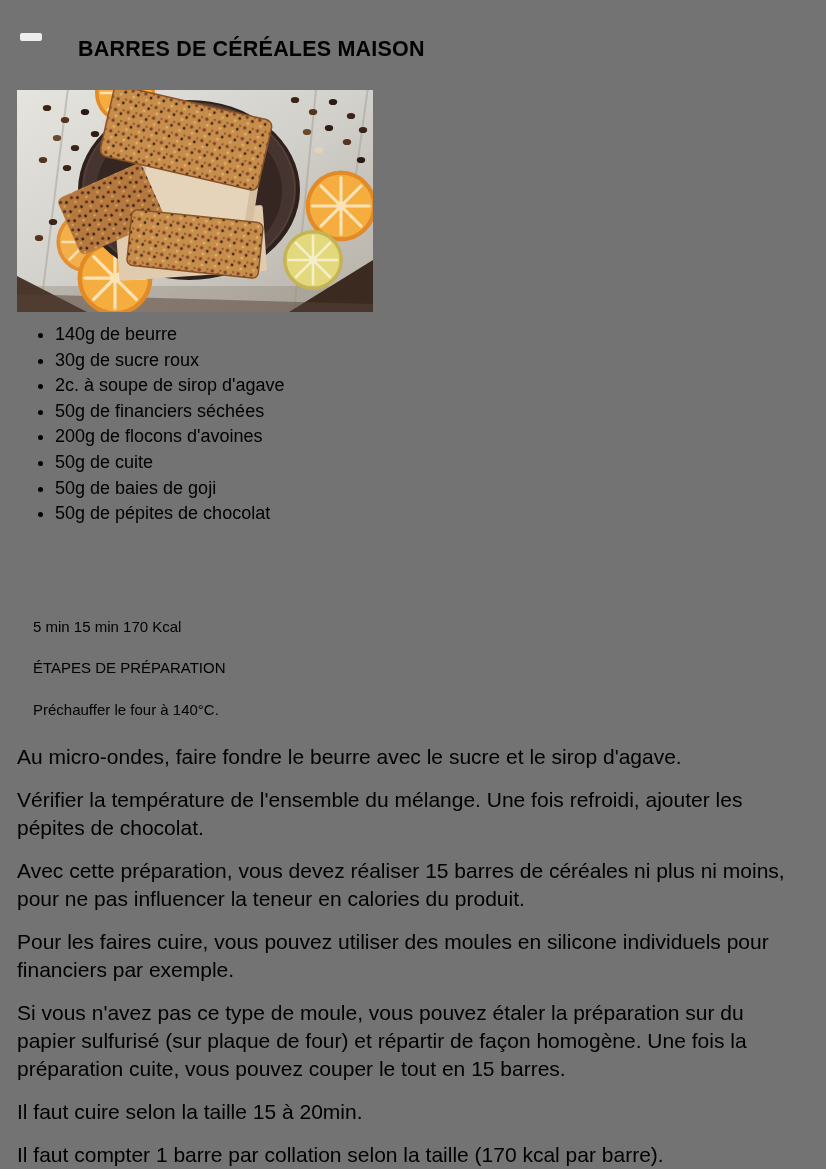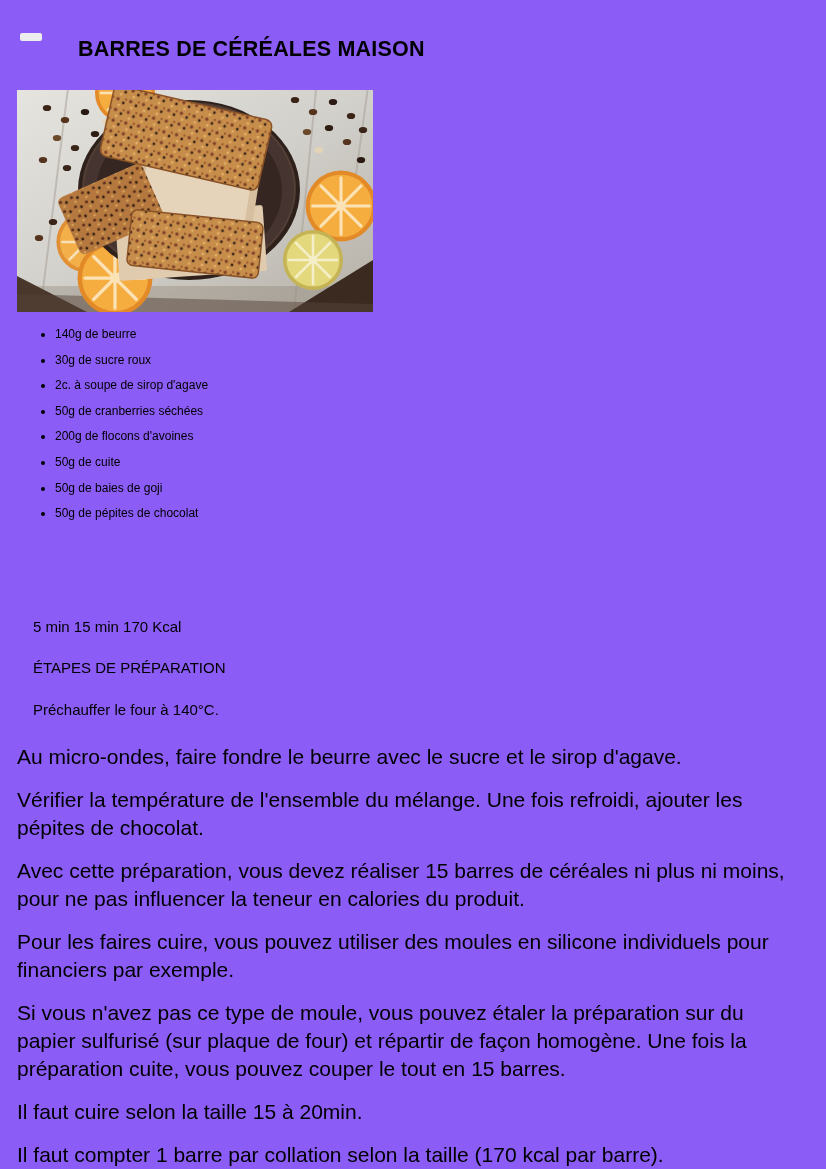--- a/index.html
+++ b/index.html
@@ -6,21 +6,21 @@
     margin: 0;
     padding: 0;
     background: #ffffff;
     font-family: "Liberation Sans", sans-serif;
     color: #000000;
   }
   .page {
     position: relative;
     width: 826px;
     height: 1169px;
-    background: #8b5cf6;
+    background: #737373;
     overflow: hidden;
   }
   .smudge {
     position: absolute;
     left: 20px;
     top: 33px;
     width: 22px;
     height: 8px;
     background: #ededed;
     border-radius: 2px;
@@ -48,21 +48,21 @@
     left: 17px;
     top: 312px;
     width: 775px;
   }
   ul.ingredients {
     margin: 10px 0 0 0;
     padding: 0 0 0 38px;
     list-style: disc;
   }
   ul.ingredients li {
-    font-size: 12px;
+    font-size: 18px;
     line-height: 25.6px;
   }
   .meta-block {
     margin-top: 87px;
     font-size: 15px;
     line-height: 25.6px;
   }
   .meta-block div { margin: 16px; }
   .steps p {
     font-size: 21px;
@@ -191,21 +191,21 @@
       <rect x="112" y="126" width="132" height="56" rx="6" fill="url(#barTex)" transform="rotate(6 178 154)" stroke="#8a5327" stroke-width="1.5"></rect>
     </g>
   </svg>
 
   <div class="content">
 
     <ul class="ingredients">
       <li>140g de beurre</li>
       <li>30g de sucre roux</li>
       <li>2c. à soupe de sirop d'agave</li>
-      <li>50g de cranberries séchées</li>
+      <li>50g de financiers séchées</li>
       <li>200g de flocons d'avoines</li>
       <li>50g de cuite</li>
       <li>50g de baies de goji</li>
       <li>50g de pépites de chocolat</li>
     </ul>
 
     <div class="meta-block">
       <div>5 min 15 min 170 Kcal</div>
       <div>ÉTAPES DE PRÉPARATION</div>
       <div>Préchauffer le four à 140°C.</div>

